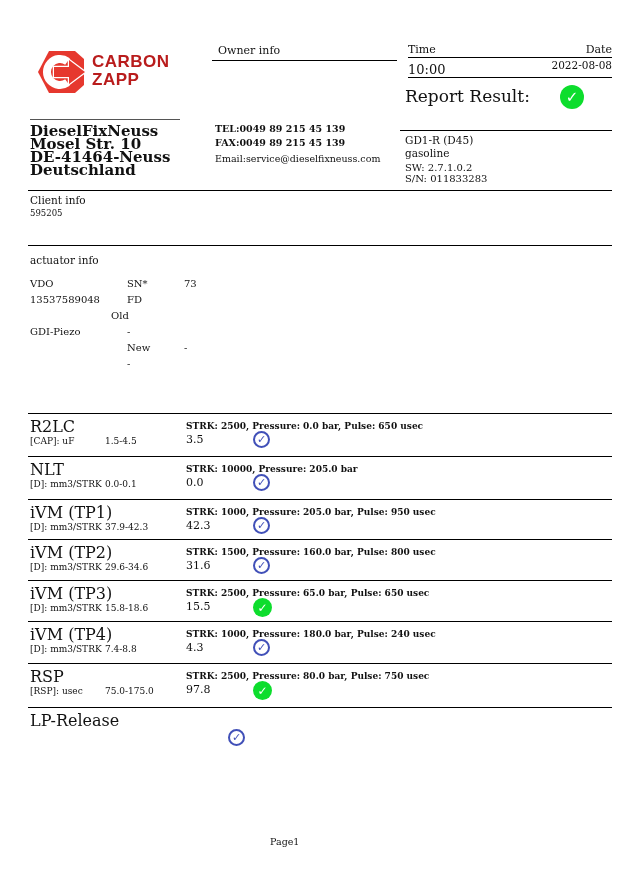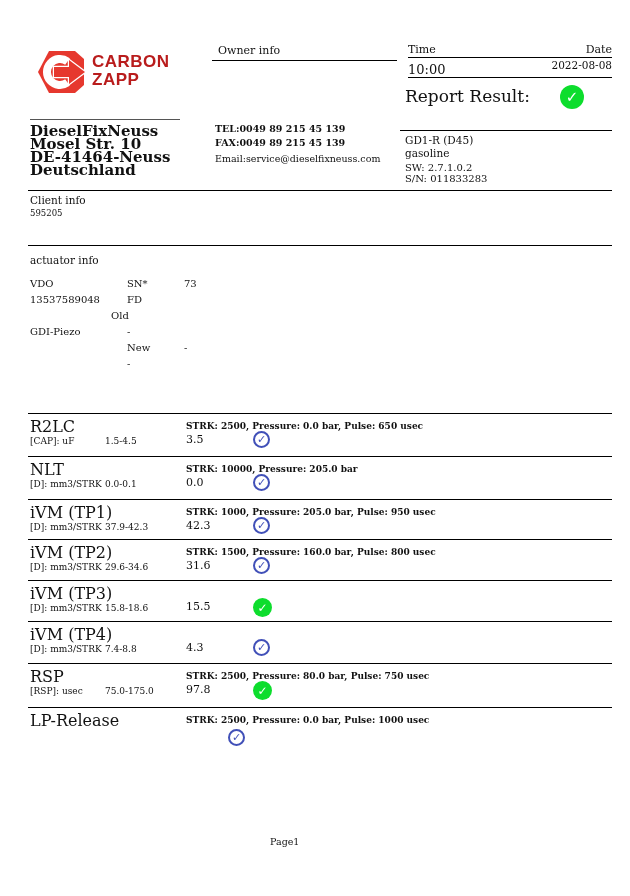--- a/index.html
+++ b/index.html
@@ -155,46 +155,47 @@
       <div class="test-name">iVM (TP2)</div>
       <div class="test-params">STRK: 1500, Pressure: 160.0 bar, Pulse: 800 usec</div>
       <div class="test-measure">[D]: mm3/STRK</div>
       <div class="test-range">29.6-34.6</div>
       <div class="test-value">31.6</div>
       <div class="check row-check blue">✓</div>
     </div>
 
     <div class="test-row" style="height: 40px;">
       <div class="test-name">iVM (TP3)</div>
+      <div class="test-params">STRK: 2500, Pressure: 65.0 bar, Pulse: 650 usec</div>
       <div class="test-measure">[D]: mm3/STRK</div>
       <div class="test-range">15.8-18.6</div>
       <div class="test-value">15.5</div>
       <div class="check row-check green">✓</div>
     </div>
 
     <div class="test-row" style="height: 41px;">
       <div class="test-name">iVM (TP4)</div>
+      <div class="test-params">STRK: 1000, Pressure: 180.0 bar, Pulse: 240 usec</div>
       <div class="test-measure">[D]: mm3/STRK</div>
       <div class="test-range">7.4-8.8</div>
       <div class="test-value">4.3</div>
       <div class="check row-check blue">✓</div>
     </div>
 
     <div class="test-row" style="height: 43px;">
       <div class="test-name">RSP</div>
       <div class="test-params">STRK: 2500, Pressure: 80.0 bar, Pulse: 750 usec</div>
       <div class="test-measure">[RSP]: usec</div>
       <div class="test-range">75.0-175.0</div>
       <div class="test-value">97.8</div>
       <div class="check row-check green">✓</div>
     </div>
 
     <div class="test-row" style="height: 80px;">
       <div class="test-name">LP-Release</div>
-      <div class="test-params">STRK: 2500, Pressure: 0.0 bar, Pulse: 1000 usec</div>
       <div class="test-measure"></div>
       <div class="test-range"></div>
       <div class="test-value"></div>
       <div class="check row-check blue noval">✓</div>
     </div>
   </div>
 
   <div class="abs footer-page">Page1</div>
 </div>
 

